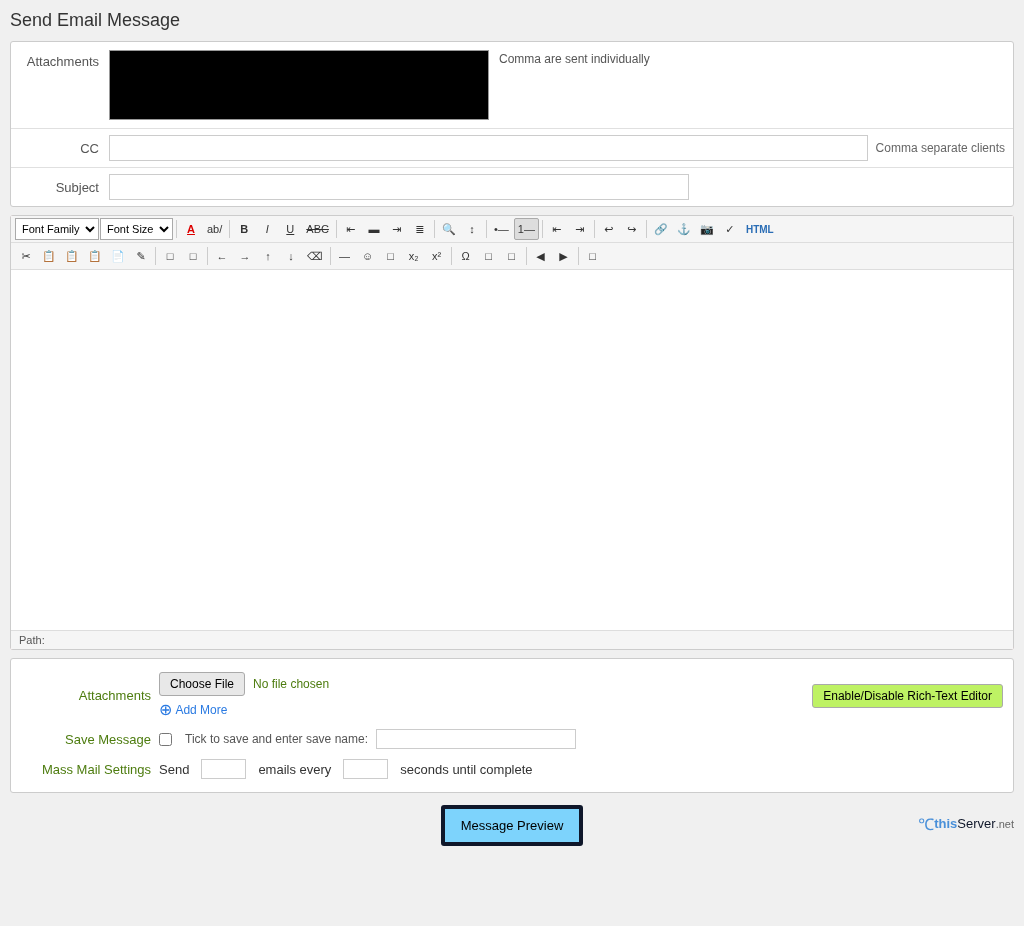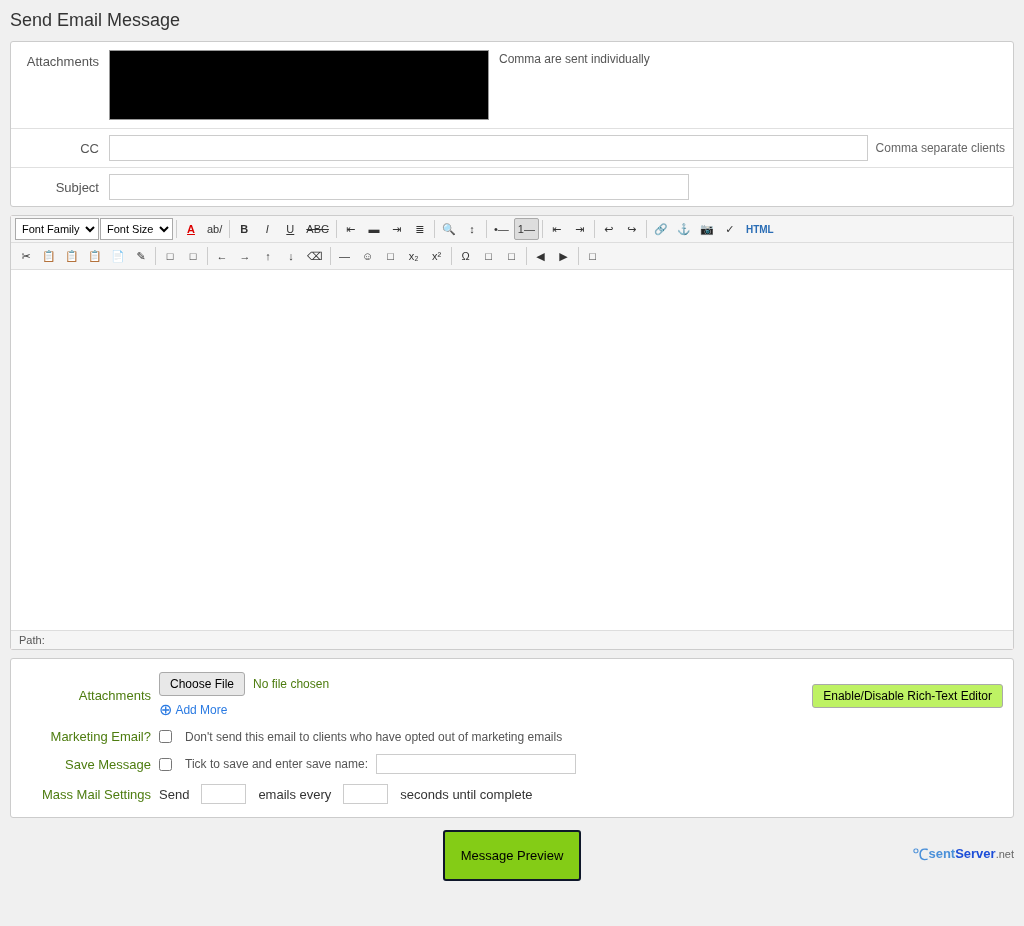--- a/index.html
+++ b/index.html
@@ -207,24 +207,24 @@
 
     
     .footer-row {
       display: flex;
       align-items: center;
       justify-content: center;
       padding: 12px 0 8px;
       gap: 8px;
     }
     .preview-btn {
-      background: #84cc16;
-      border: 2px solid #0f172a;
-      border-radius: 3px;
-      padding: 16px 16px;
+      background: #7dd3fc;
+      border: 4px solid #0f172a;
+      border-radius: 3px;
+      padding: 9px 16px;
       font-size: 13px;
       cursor: pointer;
     }
     .send-btn {
       background: #2a5caa;
       border: 2px solid #c0392b;
       border-radius: 3px;
       padding: 6px 16px;
       font-size: 13px;
       cursor: pointer;
@@ -375,25 +375,20 @@
       <div class="add-more-link">
         <span class="add-more-icon">⊕</span>
         <span>Add More</span>
       </div>
     </div>
     <div class="attachments-right">
       <button class="enable-rte-btn">Enable/Disable Rich-Text Editor</button>
     </div>
   </div>
 
-  <div class="settings-row">
-    <span class="settings-label">Marketing Email?</span>
-    <input type="checkbox" style="margin-right: 5px;">
-    <span class="marketing-label">Don't send this email to clients who have opted out of marketing emails</span>
-  </div>
 
   <div class="settings-row">
     <span class="settings-label">Save Message</span>
     <input type="checkbox" style="margin-right: 5px;">
     <span class="marketing-label">Tick to save and enter save name:</span>
     <input type="text" class="save-message-input" style="">
   </div>
 
   <div class="settings-row">
     <span class="settings-label">Mass Mail Settings</span>
@@ -405,17 +400,17 @@
   </div>
 
 </div>
 
 <div class="footer-container">
   <div class="footer-row">
     <button class="preview-btn">Message Preview</button>
   </div>
   <div class="logo-area">
     <span class="logo-c">℃</span>
-    <span style="color:#4a90d9; font-weight:bold;">sent</span>
-      <span style="color:#1d4ed8; font-weight:bold;">Server</span>
+    <span style="color:#4a90d9; font-weight:bold;">this</span>
+      <span style="color:#0f172a; font-weight:normal;">Server</span>
       <span style="color:#666; font-size:11px;">.net</span>
   </div>
 </div>
 
 </body></html>

